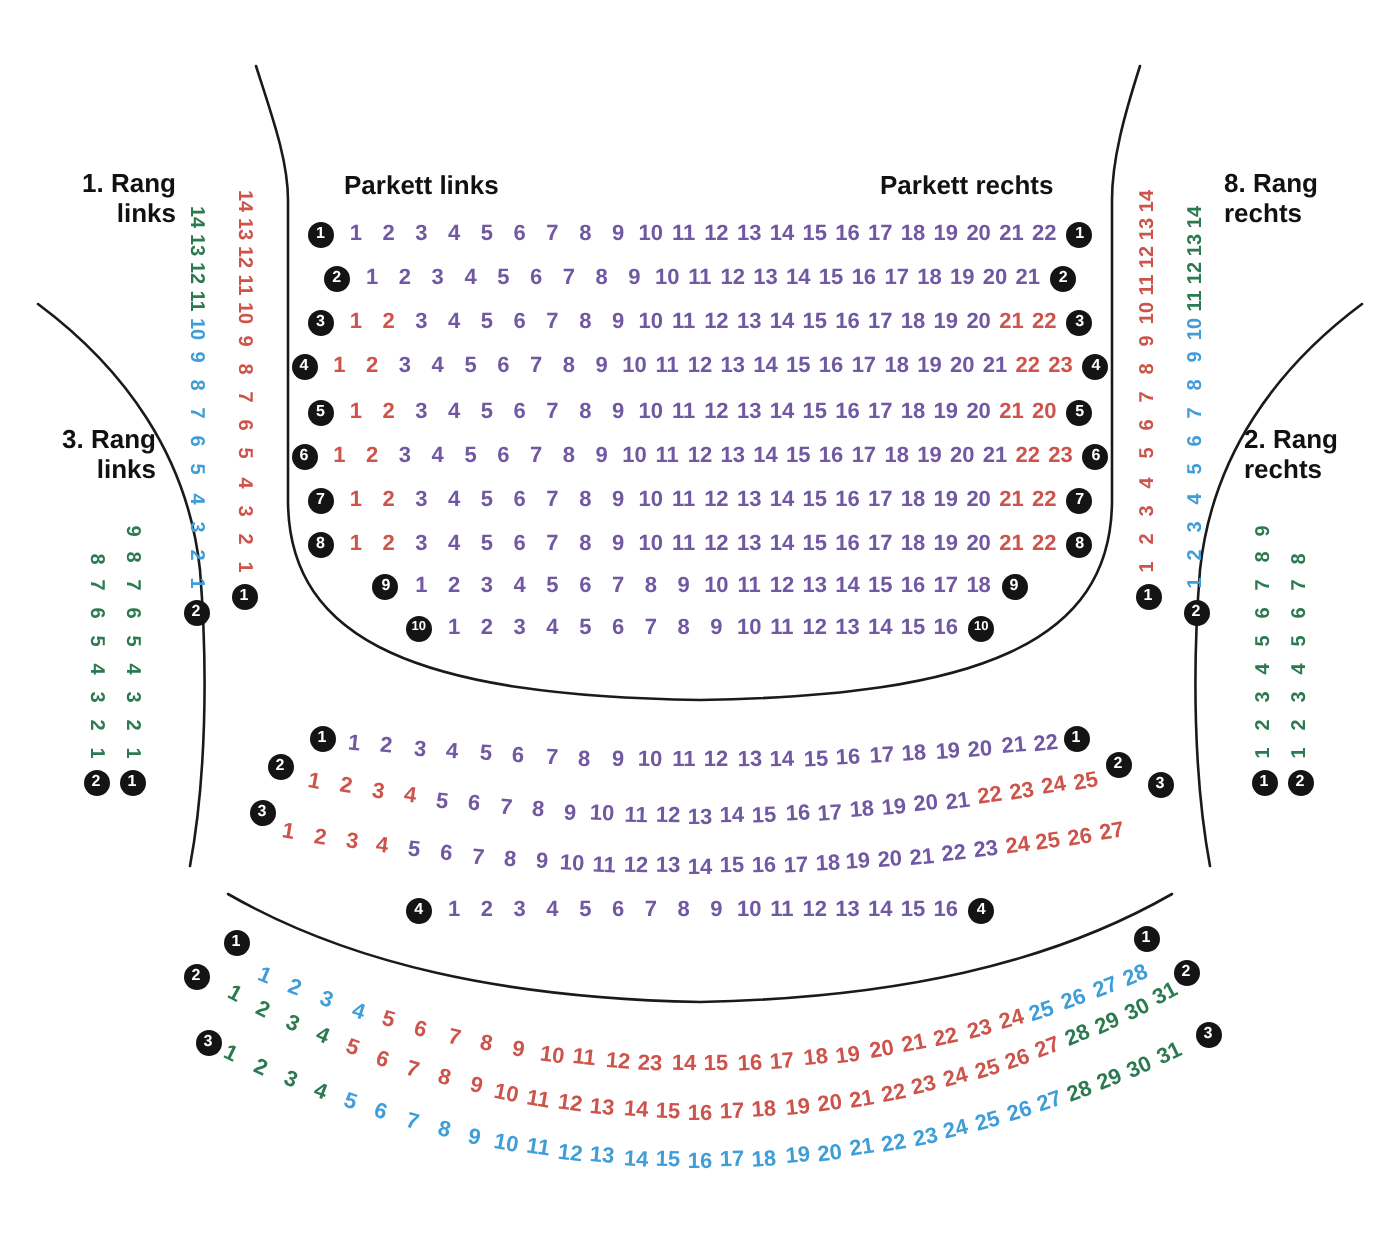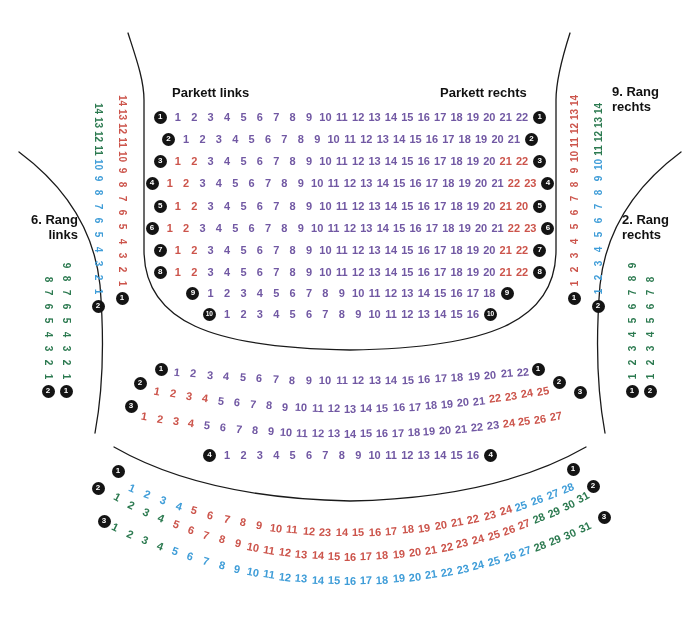--- a/index.html
+++ b/index.html
@@ -26,22 +26,23 @@
 
   <svg class="walls" width="700" height="627" viewBox="0 0 700 627">
     <path d="M128,33 C136,58 144,80 144,100 L144,250 C144,322 212,348 350,350 C488,348 556,322 556,250 L556,100 C556,80 562,58 570,33" fill="none" stroke="#1a1a1a" stroke-width="1.3" stroke-linecap="round"></path>
     <path d="M19,152 C62,184 94,228 100,285 C104,335 103,390 95,433" fill="none" stroke="#1a1a1a" stroke-width="1.3" stroke-linecap="round"></path>
     <path d="M681,152 C638,184 606,228 600,285 C596,335 597,390 605,433" fill="none" stroke="#1a1a1a" stroke-width="1.3" stroke-linecap="round"></path>
     <path d="M114,447 C175,482 252,499 350,501 C448,499 525,482 586,447" fill="none" stroke="#1a1a1a" stroke-width="1.3" stroke-linecap="round"></path>
   </svg>
 
   <div class="lbl" style="left:172px;top:85px">Parkett links</div>
   <div class="lbl" style="left:440px;top:85px">Parkett rechts</div>
-  <div class="lbl side-l" style="right:622px;top:213px">6. Rang links</div>
-  <div class="lbl side-r" style="left:612px;top:85px">9. Rang rechts</div>
+  <div class="lbl side-l" style="right:612px;top:85px">1. Rang links</div>
+  <div class="lbl side-l" style="right:622px;top:213px">3. Rang links</div>
+  <div class="lbl side-r" style="left:612px;top:85px">8. Rang rechts</div>
   <div class="lbl side-r" style="left:622px;top:213px">2. Rang rechts</div>
 
   <div id="seat-layer">
       <div class="srow" style="top: 110px;">
         <span class="badge">1</span>
         <span class="seat" style="color: rgb(113, 88, 163);">1</span>
         <span class="seat" style="color: rgb(113, 88, 163);">2</span>
         <span class="seat" style="color: rgb(113, 88, 163);">3</span>
         <span class="seat" style="color: rgb(113, 88, 163);">4</span>
         <span class="seat" style="color: rgb(113, 88, 163);">5</span>

